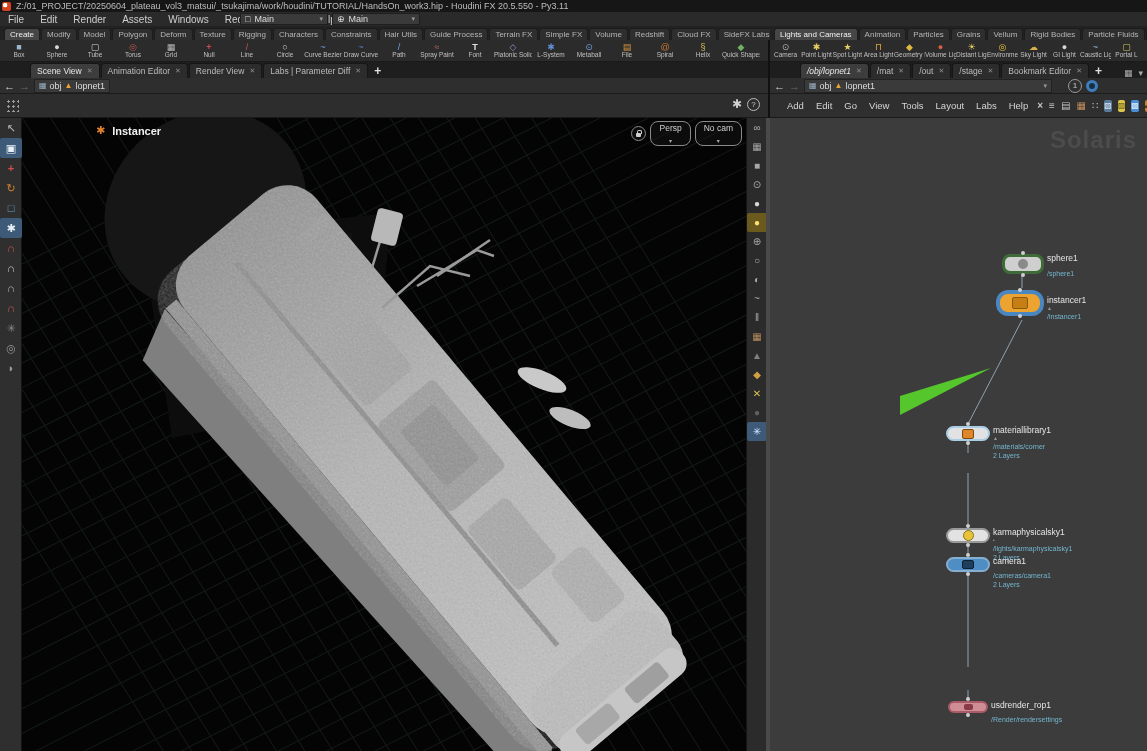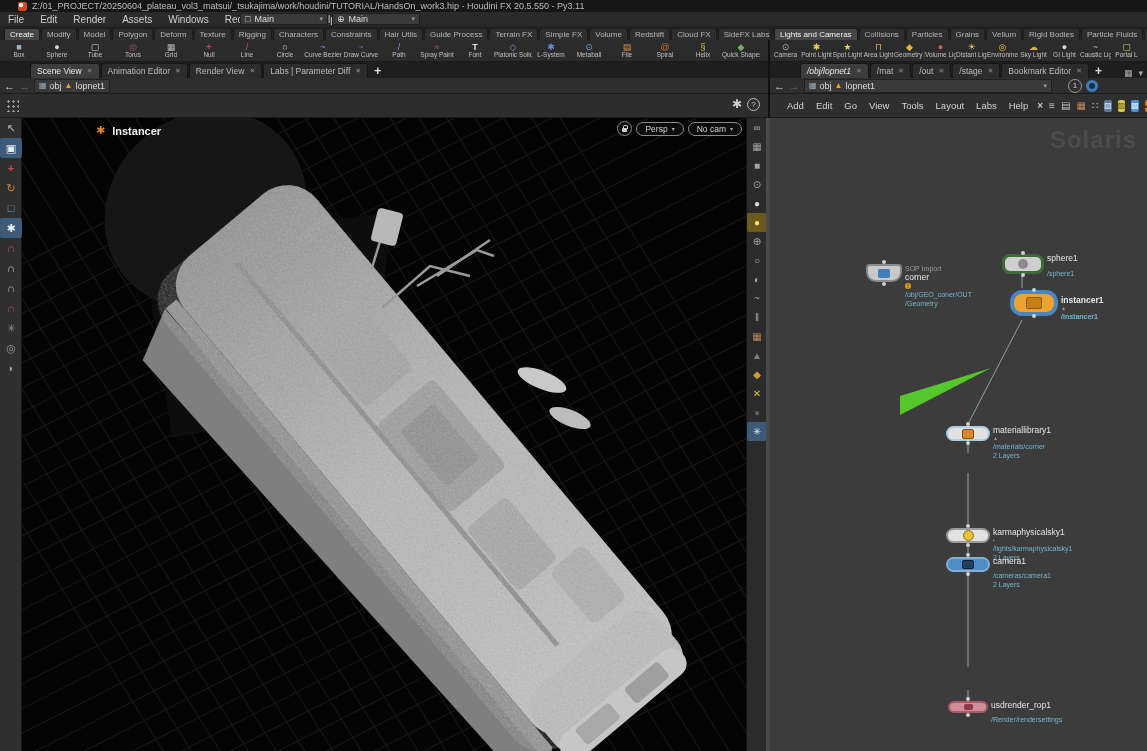--- a/index.html
+++ b/index.html
@@ -1,21 +1,21 @@
 <!DOCTYPE html>
 <html><head>
 <meta charset="utf-8">
 <style>
   html,body{margin:0;padding:0;background:#111;}
   body{width:1147px;height:751px;position:relative;overflow:hidden;
        font-family:"Liberation Sans","DejaVu Sans",sans-serif;color:#c8c8c8;
        -webkit-font-smoothing:antialiased;}
   .abs{position:absolute;}
   
-  .titlebar{left:0;top:0;width:1147px;height:12px;background:#161616;display:flex;align-items:center;gap:5px;padding-left:18px;box-sizing:border-box;}
+  .titlebar{left:0;top:0;width:1147px;height:12px;background:#161616;display:flex;align-items:center;gap:5px;padding-left:2px;box-sizing:border-box;}
   .hlogo{width:9px;height:9px;border-radius:2px;background:radial-gradient(circle at 35% 35%, #fff 0 2px, #d6431f 2.5px);flex:0 0 auto;}
   .ttext{font-size:9px;color:#bdbdbd;white-space:nowrap;}
   
   .menubar{left:0;top:12px;width:1147px;height:14px;background:#2a2a2a;display:flex;align-items:center;font-size:10px;color:#cfcfcf;}
   .menuitem{padding:0 8px;cursor:default;}
   .deskSel{position:absolute;height:12px;background:#3a3a3a;border:1px solid #1e1e1e;display:flex;align-items:center;font-size:9px;color:#ddd;gap:4px;padding:0 4px;box-sizing:border-box;}
   .deskSel .chev{margin-left:auto;font-size:7px;color:#999;}
   
   .shelftabs{top:26px;height:14px;background:#222;display:flex;align-items:flex-end;font-size:8px;color:#b5b5b5;}
   .stab{background:#2e2e2e;border:1px solid #1c1c1c;border-bottom:none;border-radius:3px 3px 0 0;padding:1px 5px;margin-right:1px;white-space:nowrap;}
@@ -60,21 +60,21 @@
   .vtool.active{background:#3d5a78;color:#e8f0f8;border-radius:2px;}
   .vpright{position:absolute;left:746px;top:0;width:20px;height:633px;background:#2b2b2b;border-left:1px solid #151515;box-sizing:border-box;}
   .vtool2{width:20px;height:19px;display:flex;align-items:center;justify-content:center;font-size:10px;color:#a8a8a8;}
   .vtool2.hl-y{background:#6a5a1e;color:#ffe070;border-radius:2px;}
   .vtool2.hl-b{background:#3d5a78;color:#cfe4ff;border-radius:2px;}
   .splitter{position:absolute;left:766px;top:0;width:4px;height:633px;background:#4a4a4a;}
   .vpbadge{position:absolute;left:96px;top:6px;display:flex;align-items:center;gap:7px;}
   .vpbadge .bico{color:#e0822e;font-size:11px;}
   .vpbadge .blab{font-weight:bold;font-size:11px;color:#f0f0f0;}
   .campills{position:absolute;right:26px;top:3px;display:flex;gap:4px;align-items:center;}
-  .pill{border:1px solid #8a8a8a;border-radius:8px;background:rgba(20,20,20,.55);color:#cfcfcf;font-size:8.5px;padding:1px 8px;display:flex;align-items:center;gap:4px;}
+  .pill{border:1px solid #8a8a8a;border-radius:8px;background:rgba(20,20,20,.55);color:#cfcfcf;font-size:8.5px;padding:1px 8px;display:flex;align-items:center;gap:4px;flex-direction:column;}
   .pill .pv{font-size:6px;color:#aaa;}
   .lockpill{width:13px;height:13px;border:1px solid #8a8a8a;border-radius:50%;background:rgba(20,20,20,.55);display:flex;align-items:center;justify-content:center;}
   .locksym{width:5px;height:4px;background:#cfcfcf;border-radius:1px;position:relative;margin-top:2px;}
   .locksym::before{content:"";position:absolute;left:0.5px;top:-3px;width:3px;height:3px;border:1px solid #cfcfcf;border-bottom:none;border-radius:2px 2px 0 0;}
   
   .network{left:770px;top:118px;width:377px;height:633px;background:#3c3c3c;overflow:hidden;}
   .watermark{position:absolute;right:10px;top:8px;font-size:24px;font-weight:bold;color:#4c4c4c;letter-spacing:1px;}
   .wires{position:absolute;left:0;top:0;}
   .node{position:absolute;display:flex;align-items:flex-start;}
   .nbody{border-radius:8px;display:flex;align-items:center;justify-content:center;position:relative;box-sizing:border-box;flex:0 0 auto;}
@@ -87,21 +87,21 @@
   .ninfo{font-size:7px;color:#74b6cf;}
   .nwarn{width:6px;height:6px;border-radius:50%;background:#e09a20;color:#402800;font-size:5px;font-weight:bold;text-align:center;line-height:6px;margin:1px 0;}
   .ntri{font-size:5px;color:#9a9a9a;line-height:5px;margin:1px 0;}
   
   .n-corner  {left:96px; top:146px;}
   .n-corner  .nbody{width:36px;height:18px;background:#c9c9c9;border:2px solid #8a8a8a;border-radius:4px 4px 10px 10px;}
   .n-corner  .nicon{width:12px;height:9px;background:#3f7fc0;}
   .n-sphere  {left:232px;top:136px;}
   .n-sphere  .nbody{width:42px;height:20px;background:#cfcfcf;border:3px solid #3f6b39;}
   .n-sphere  .nicon{width:10px;height:10px;border-radius:50%;background:#8a8a8a;}
-  .n-inst    {left:240px;top:172px;font-weight:bold;}
+  .n-inst    {left:226px;top:172px;}
   .n-inst    .nbody{width:48px;height:26px;background:#eda32f;border:4px solid #4a86c0;border-radius:12px;}
   .n-inst    .nicon{width:14px;height:10px;background:#c77f14;border:1px solid #8a5a10;}
   .n-mat     {left:176px;top:308px;}
   .n-mat     .nbody{width:44px;height:15px;background:#e2e2e2;border:2px solid #a8cde4;}
   .n-assign  {left:176px;top:337px;}
   .n-assign  .nbody{width:44px;height:15px;background:#e2e2e2;border:2px solid #9a9a9a;}
   .n-sky     {left:176px;top:410px;}
   .n-sky     .nbody{width:44px;height:15px;background:#e2e2e2;border:2px solid #9a9a9a;}
   .n-cam     {left:176px;top:439px;}
   .n-cam     .nbody{width:44px;height:15px;background:#4e8ec4;border:2px solid #86aed0;}
@@ -162,21 +162,21 @@
   <span class="stab">Terrain FX</span>
   <span class="stab">Simple FX</span>
   <span class="stab">Volume</span>
   <span class="stab">Redshift</span>
   <span class="stab">Cloud FX</span>
   <span class="stab">SideFX Labs</span>
   <span class="stab-add">+</span>
 </div>
 <div class="abs shelftabs" style="left:770px;width:377px;padding-left:4px;">
   <span class="stab active">Lights and Cameras</span>
-  <span class="stab">Collisions</span>
+  <span class="stab">Animation</span>
   <span class="stab">Particles</span>
   <span class="stab">Grains</span>
   <span class="stab">Vellum</span>
   <span class="stab">Rigid Bodies</span>
   <span class="stab">Particle Fluids</span>
   <span class="stab">Viscous Fluids</span>
 
 </div>
 
 <div class="abs toolsrow" style="left:0;width:768px;">
@@ -618,32 +618,20 @@
   <div class="node n-inst">
     <span class="nbody">
         <span class="nicon"></span>
       </span>
     <span class="nlab" style="margin-top:6px">
         <span class="nname">instancer1</span>
         <span class="ntri">▲</span>
         <span class="ninfo">/instancer1</span>
       </span>
   </div>
-  <div class="node n-corner">
-    <span class="nbody">
-        <span class="nicon"></span>
-      </span>
-    <span class="nlab">
-        <span class="nhead">SOP Import</span>
-        <span class="nname">corner</span>
-        <span class="nwarn">!</span>
-        <span class="ninfo">/obj/GEO_coner/OUT</span>
-        <span class="ninfo">/Geometry</span>
-      </span>
-  </div>
   <div class="node n-mat">
     <span class="nbody">
         <span class="nicon ic-orange"></span>
       </span>
     <span class="nlab">
         <span class="nname">materiallibrary1</span>
         <span class="ntri">▲</span>
         <span class="ninfo">/materials/corner</span>
         <span class="ninfo">2 Layers</span>
       </span>

